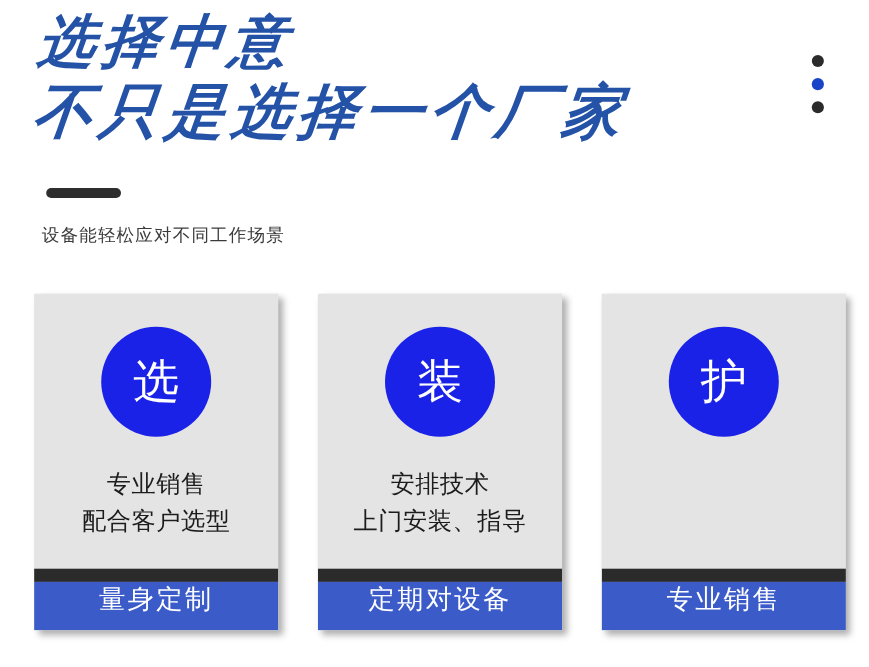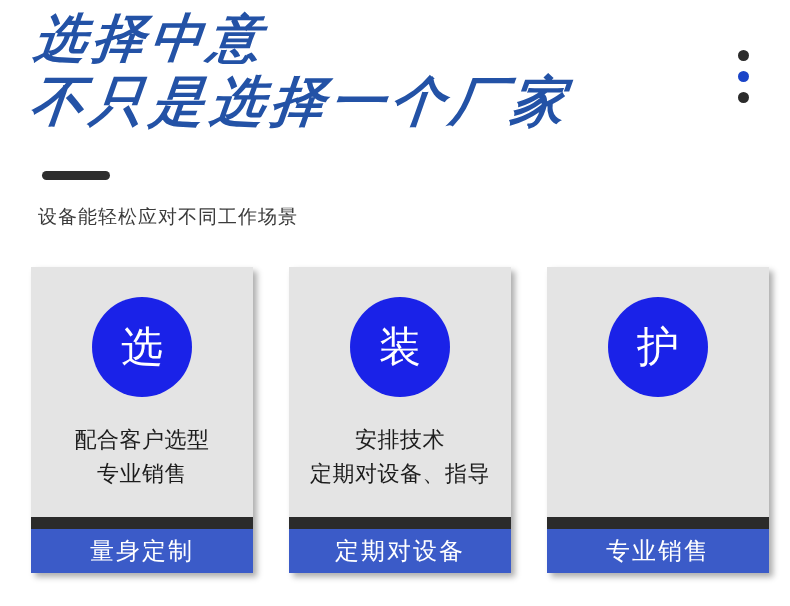--- a/index.html
+++ b/index.html
@@ -74,21 +74,21 @@
     width: 68px;
     height: 9px;
     background: #2e2e2e;
     border-radius: 5px;
   }
 
   .subtitle {
     position: absolute;
     left: 38px;
     top: 204px;
-    font-size: 19px;
+    font-size: 16px;
     color: #3b3b3b;
     letter-spacing: 1px;
     white-space: nowrap;
   }
 
   
   .cards {
     position: absolute;
     left: 31px;
     top: 267px;
@@ -149,21 +149,21 @@
   }
 
   .card-footer {
     position: absolute;
     left: 0;
     bottom: 0;
     width: 100%;
     height: 44px;
     background: #3b5bc8;
     display: flex;
-    align-items: center;
+    align-items: flex-start;
     justify-content: center;
   }
   .card-footer-label {
     color: #ffffff;
     font-size: 24px;
     letter-spacing: 2px;
     white-space: nowrap;
   }
 </style>
 </head>
@@ -187,36 +187,36 @@
   <div class="subtitle">设备能轻松应对不同工作场景</div>
 </div>
 
 <div class="cards">
 
   <div class="card">
     <div class="card-circle">
       <span class="card-circle-label">选</span>
     </div>
     <div class="card-body">
+      <div class="card-body-line">专业销售</div>
       <div class="card-body-line">配合客户选型</div>
-      <div class="card-body-line">专业销售</div>
     </div>
     <div class="card-darkbar"></div>
     <div class="card-footer">
       <span class="card-footer-label">量身定制</span>
     </div>
   </div>
 
   <div class="card">
     <div class="card-circle">
       <span class="card-circle-label">装</span>
     </div>
     <div class="card-body">
       <div class="card-body-line">安排技术</div>
-      <div class="card-body-line">定期对设备、指导</div>
+      <div class="card-body-line">上门安装、指导</div>
     </div>
     <div class="card-darkbar"></div>
     <div class="card-footer">
       <span class="card-footer-label">定期对设备</span>
     </div>
   </div>
 
   <div class="card">
     <div class="card-circle">
       <span class="card-circle-label">护</span>

